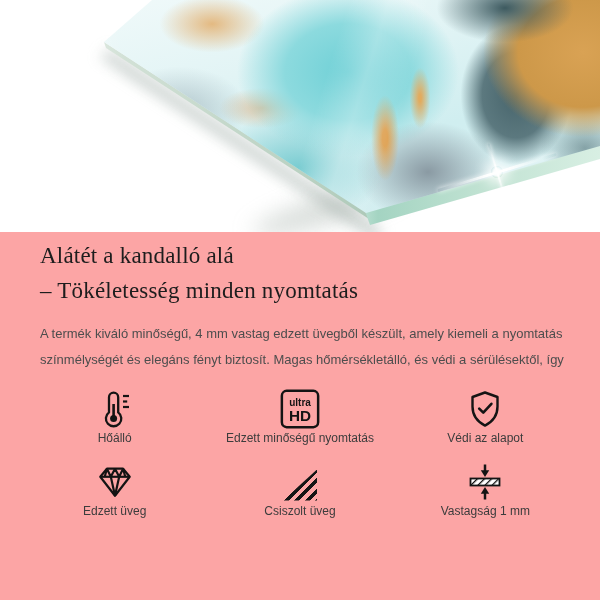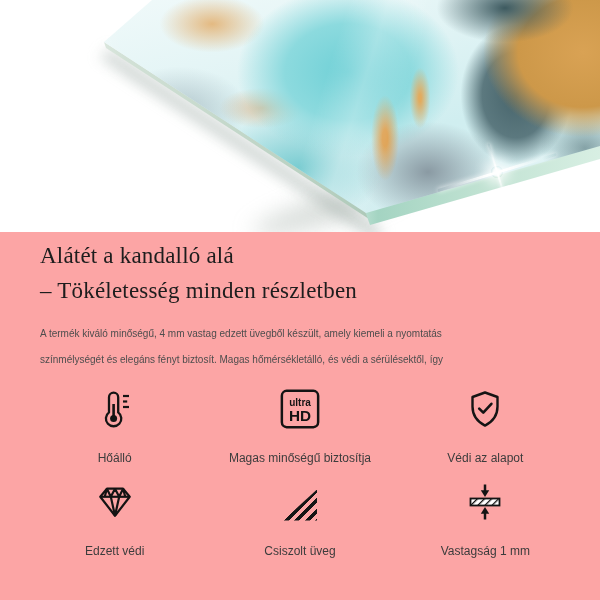--- a/index.html
+++ b/index.html
@@ -53,28 +53,28 @@
     transform:rotate(73deg);border-radius:2px;
     background:linear-gradient(to right,rgba(255,255,255,0),#fff 45%,#fff 55%,rgba(255,255,255,0));
     box-shadow:0 0 4px rgba(255,255,255,.85);}
   .sparkle .core{position:absolute;left:-6px;top:-6px;width:12px;height:12px;border-radius:50%;
     background:radial-gradient(circle,#fff 0%,rgba(255,255,255,.85) 40%,rgba(255,255,255,0) 72%);
     box-shadow:0 0 14px 5px rgba(255,255,255,.95);}
 
   
   .title{margin:6px 40px 0;font-family:"Liberation Serif","DejaVu Serif",serif;
     font-size:23px;line-height:35px;color:#1d1d1d;font-weight:400;letter-spacing:.2px;}
-  .desc{margin:13px 40px 0;font-size:10px;line-height:26px;color:#4d4d4d;}
+  .desc{margin:13px 40px 0;font-size:13px;line-height:26px;color:#4d4d4d;}
   .desc div{white-space:nowrap;}
 
   
   .features{display:grid;grid-template-columns:repeat(3,1fr);margin:14px 22px 0;row-gap:15px;}
   .feature{display:flex;flex-direction:column;align-items:center;}
   .icon-box{height:44px;display:flex;align-items:center;justify-content:center;}
-  .feature-label{margin-top:20px;font-size:12px;color:#3c3c3c;text-align:center;}
+  .feature-label{margin-top:0;font-size:12px;color:#3c3c3c;text-align:center;}
   svg.ic{stroke:#141414;fill:none;stroke-width:2.3;}
   .stripes{width:34px;height:31px;margin-top:6px;
     background:repeating-linear-gradient(135deg,#151515 0 3.4px,transparent 3.4px 7.4px);
     clip-path:polygon(0 100%,100% 0,100% 100%);}
 </style>
 </head>
 <body>
 
 <div class="page">
 
@@ -87,21 +87,21 @@
     <div class="hero-fade"></div>
     <div class="sparkle">
       <div class="ray1"></div>
         <div class="ray2"></div>
         <div class="core"></div>
     </div>
   </div>
 
   <div class="title">
     <div>Alátét a kandalló alá</div>
-    <div>– Tökéletesség minden részletben</div>
+    <div>– Tökéletesség minden nyomtatás</div>
   </div>
 
   <div class="desc">
     <div>A termék kiváló minőségű, 4 mm vastag edzett üvegből készült, amely kiemeli a nyomtatás</div>
     <div>színmélységét és elegáns fényt biztosít. Magas hőmérsékletálló, és védi a sérülésektől, így</div>
   </div>
 
   <div class="features">
 
     <div class="feature">
@@ -119,21 +119,21 @@
     </div>
 
     <div class="feature">
       <div class="icon-box">
         <svg width="42" height="42" viewBox="0 0 44 44">
           <rect x="3" y="3" width="38" height="38" rx="5" fill="none" stroke="#141414" stroke-width="2.6"></rect>
           <text x="22" y="19" text-anchor="middle" font-family="Liberation Sans, sans-serif" font-size="10.5" font-weight="700" fill="#141414" stroke="none">ultra</text>
           <text x="22" y="34.5" text-anchor="middle" font-family="Liberation Sans, sans-serif" font-size="16" font-weight="800" fill="#141414" stroke="none">HD</text>
         </svg>
       </div>
-      <div class="feature-label">Magas minőségű biztosítja</div>
+      <div class="feature-label">Edzett minőségű nyomtatás</div>
     </div>
 
     <div class="feature">
       <div class="icon-box">
         <svg class="ic" width="40" height="40" viewBox="0 0 40 40">
           <path d="M20 3.5 L32.5 8 V17.5 C32.5 26.6 27.2 32.9 20 36.6 C12.8 32.9 7.5 26.6 7.5 17.5 V8 Z" stroke-linejoin="round" stroke-width="2.4"></path>
           <path d="M14.2 19.6 L18.3 23.7 L26.4 14.8" stroke-width="2.6" stroke-linecap="round" stroke-linejoin="round"></path>
         </svg>
       </div>
       <div class="feature-label">Védi az alapot</div>
@@ -141,21 +141,21 @@
 
     <div class="feature">
       <div class="icon-box">
         <svg class="ic" width="44" height="38" viewBox="0 0 44 40" stroke-width="2.2" stroke-linejoin="round">
           <path d="M13.5 6 H30.5 L37.5 14.5 L22 34.5 L6.5 14.5 Z"></path>
           <path d="M6.5 14.5 H37.5"></path>
           <path d="M13.5 6 L11.2 14.5 M13.5 6 L17.6 14.5 M22 6 L17.6 14.5 M22 6 L26.4 14.5 M30.5 6 L26.4 14.5 M30.5 6 L32.8 14.5"></path>
           <path d="M17.6 14.5 L22 34.5 M26.4 14.5 L22 34.5"></path>
         </svg>
       </div>
-      <div class="feature-label">Edzett védi</div>
+      <div class="feature-label">Edzett üveg</div>
     </div>
 
     <div class="feature">
       <div class="icon-box">
         <div class="stripes"></div>
       </div>
       <div class="feature-label">Csiszolt üveg</div>
     </div>
 
     <div class="feature">

